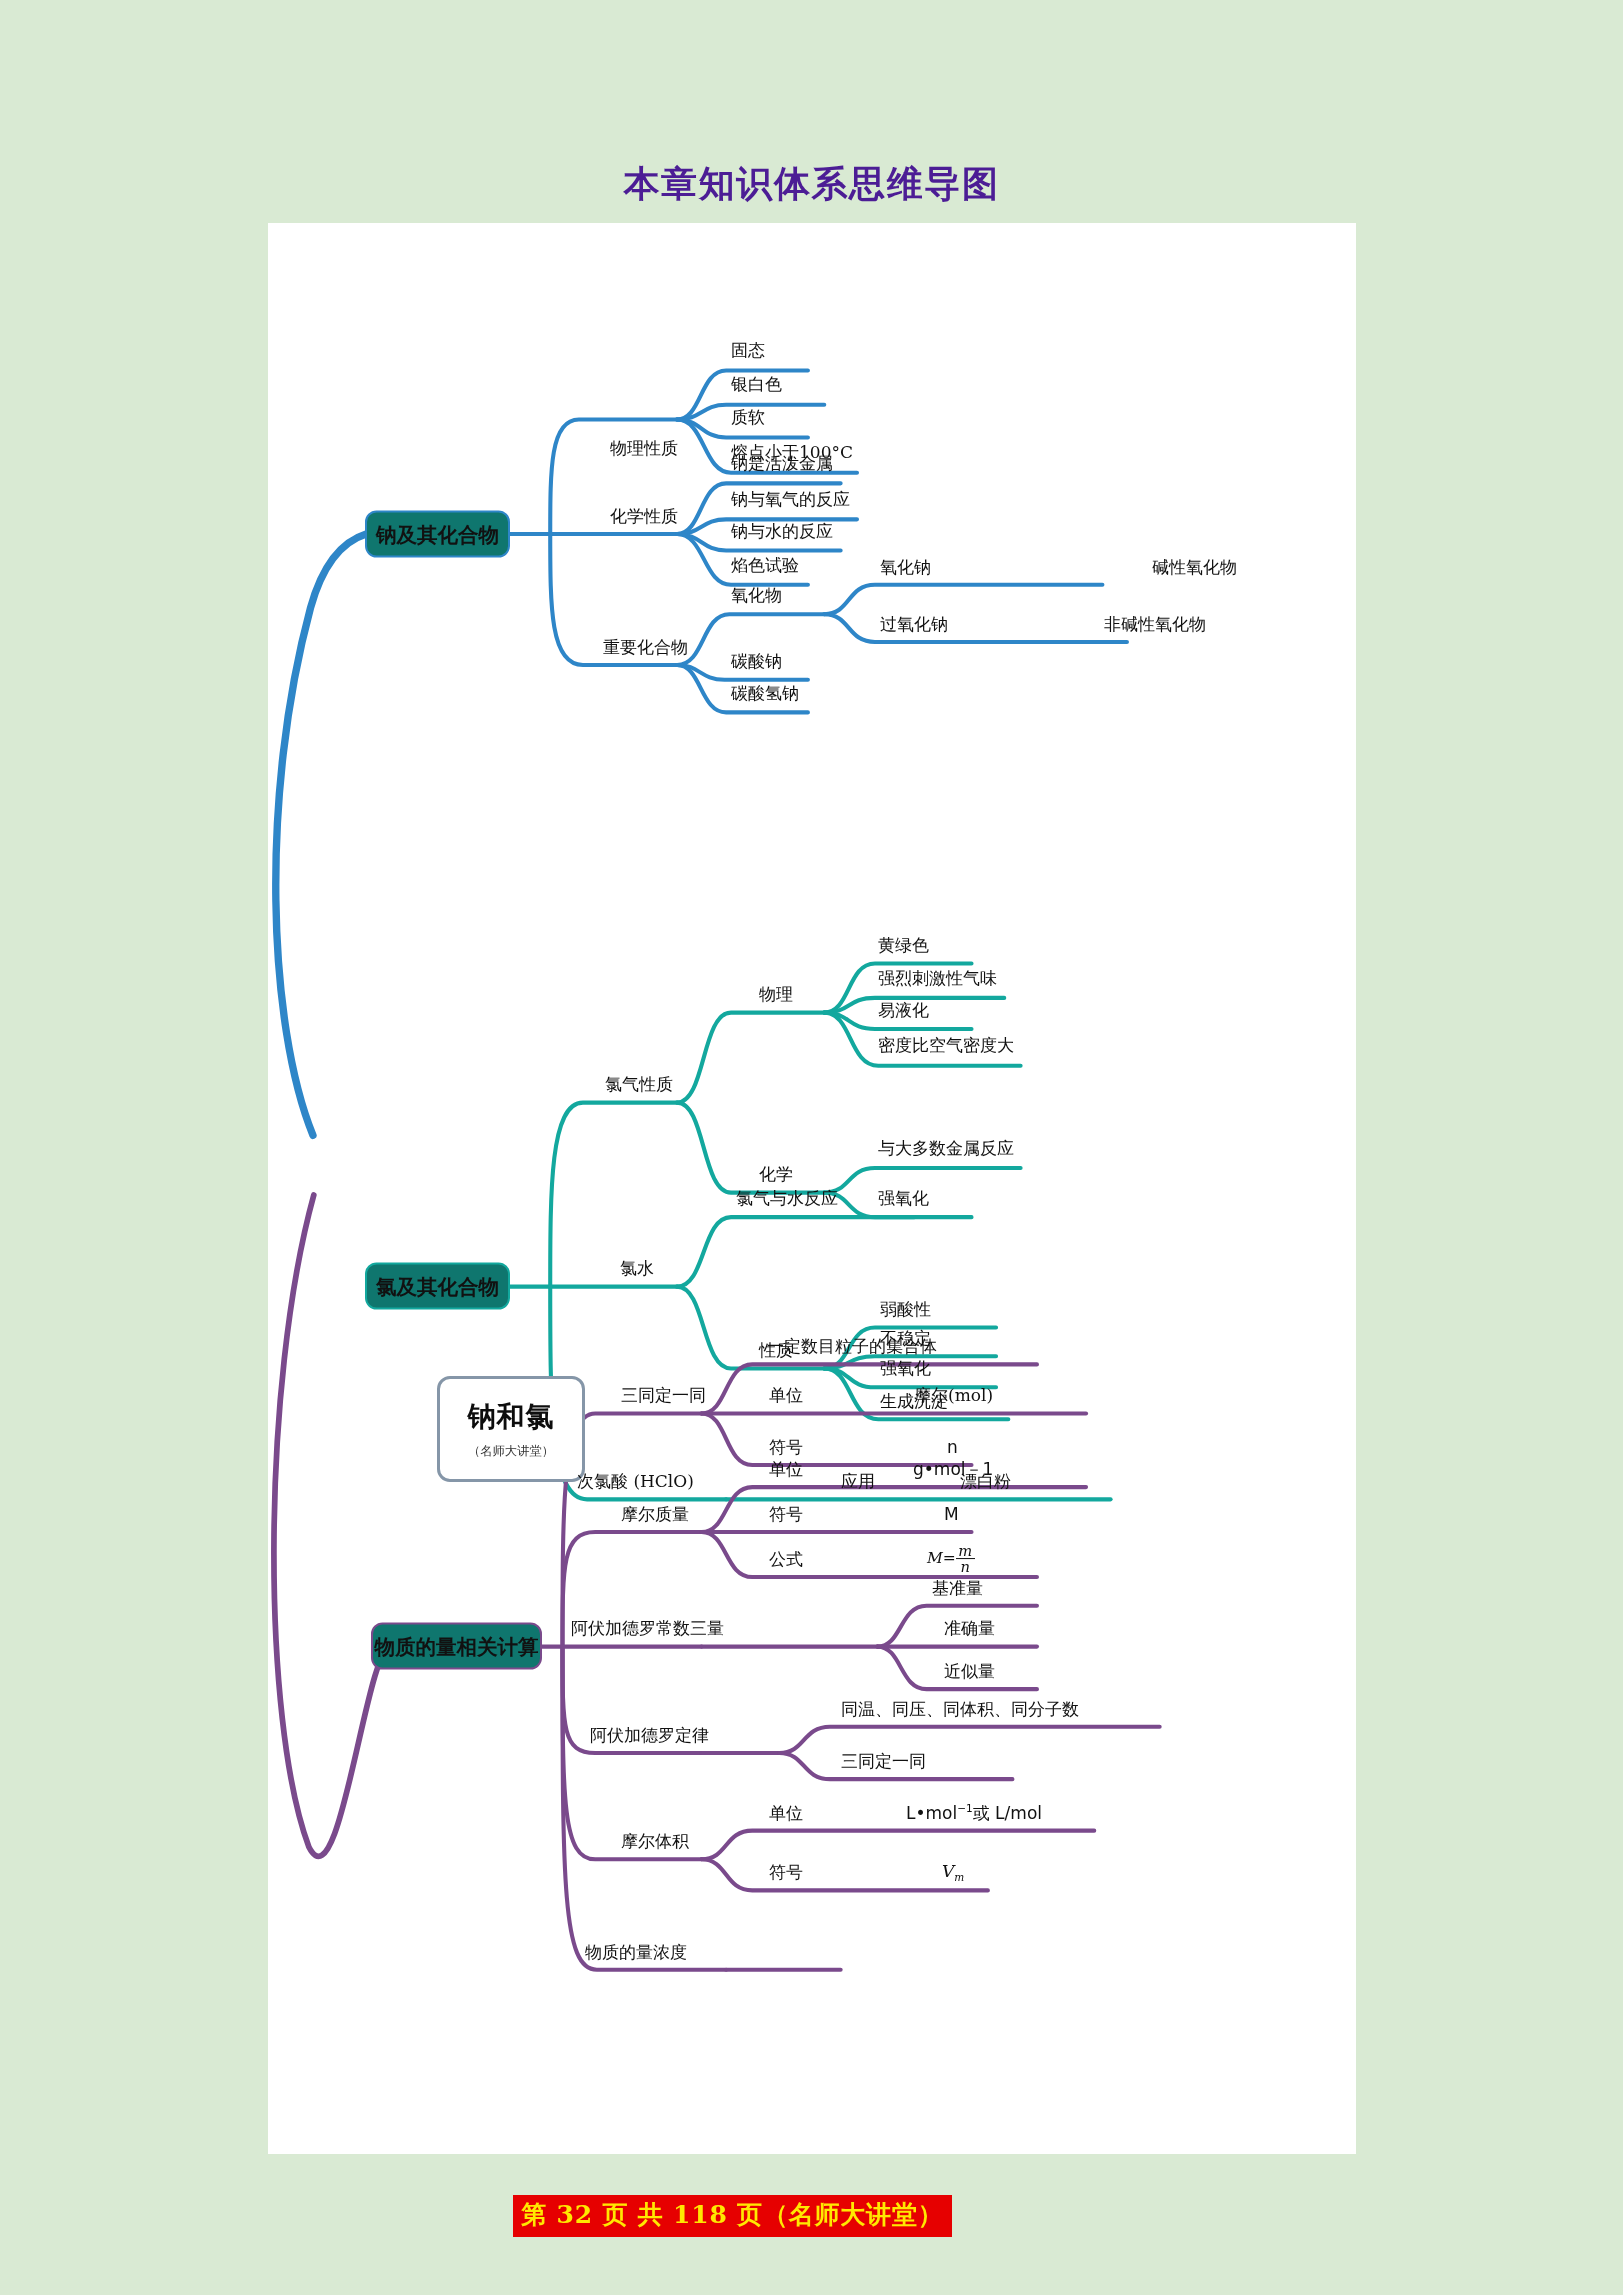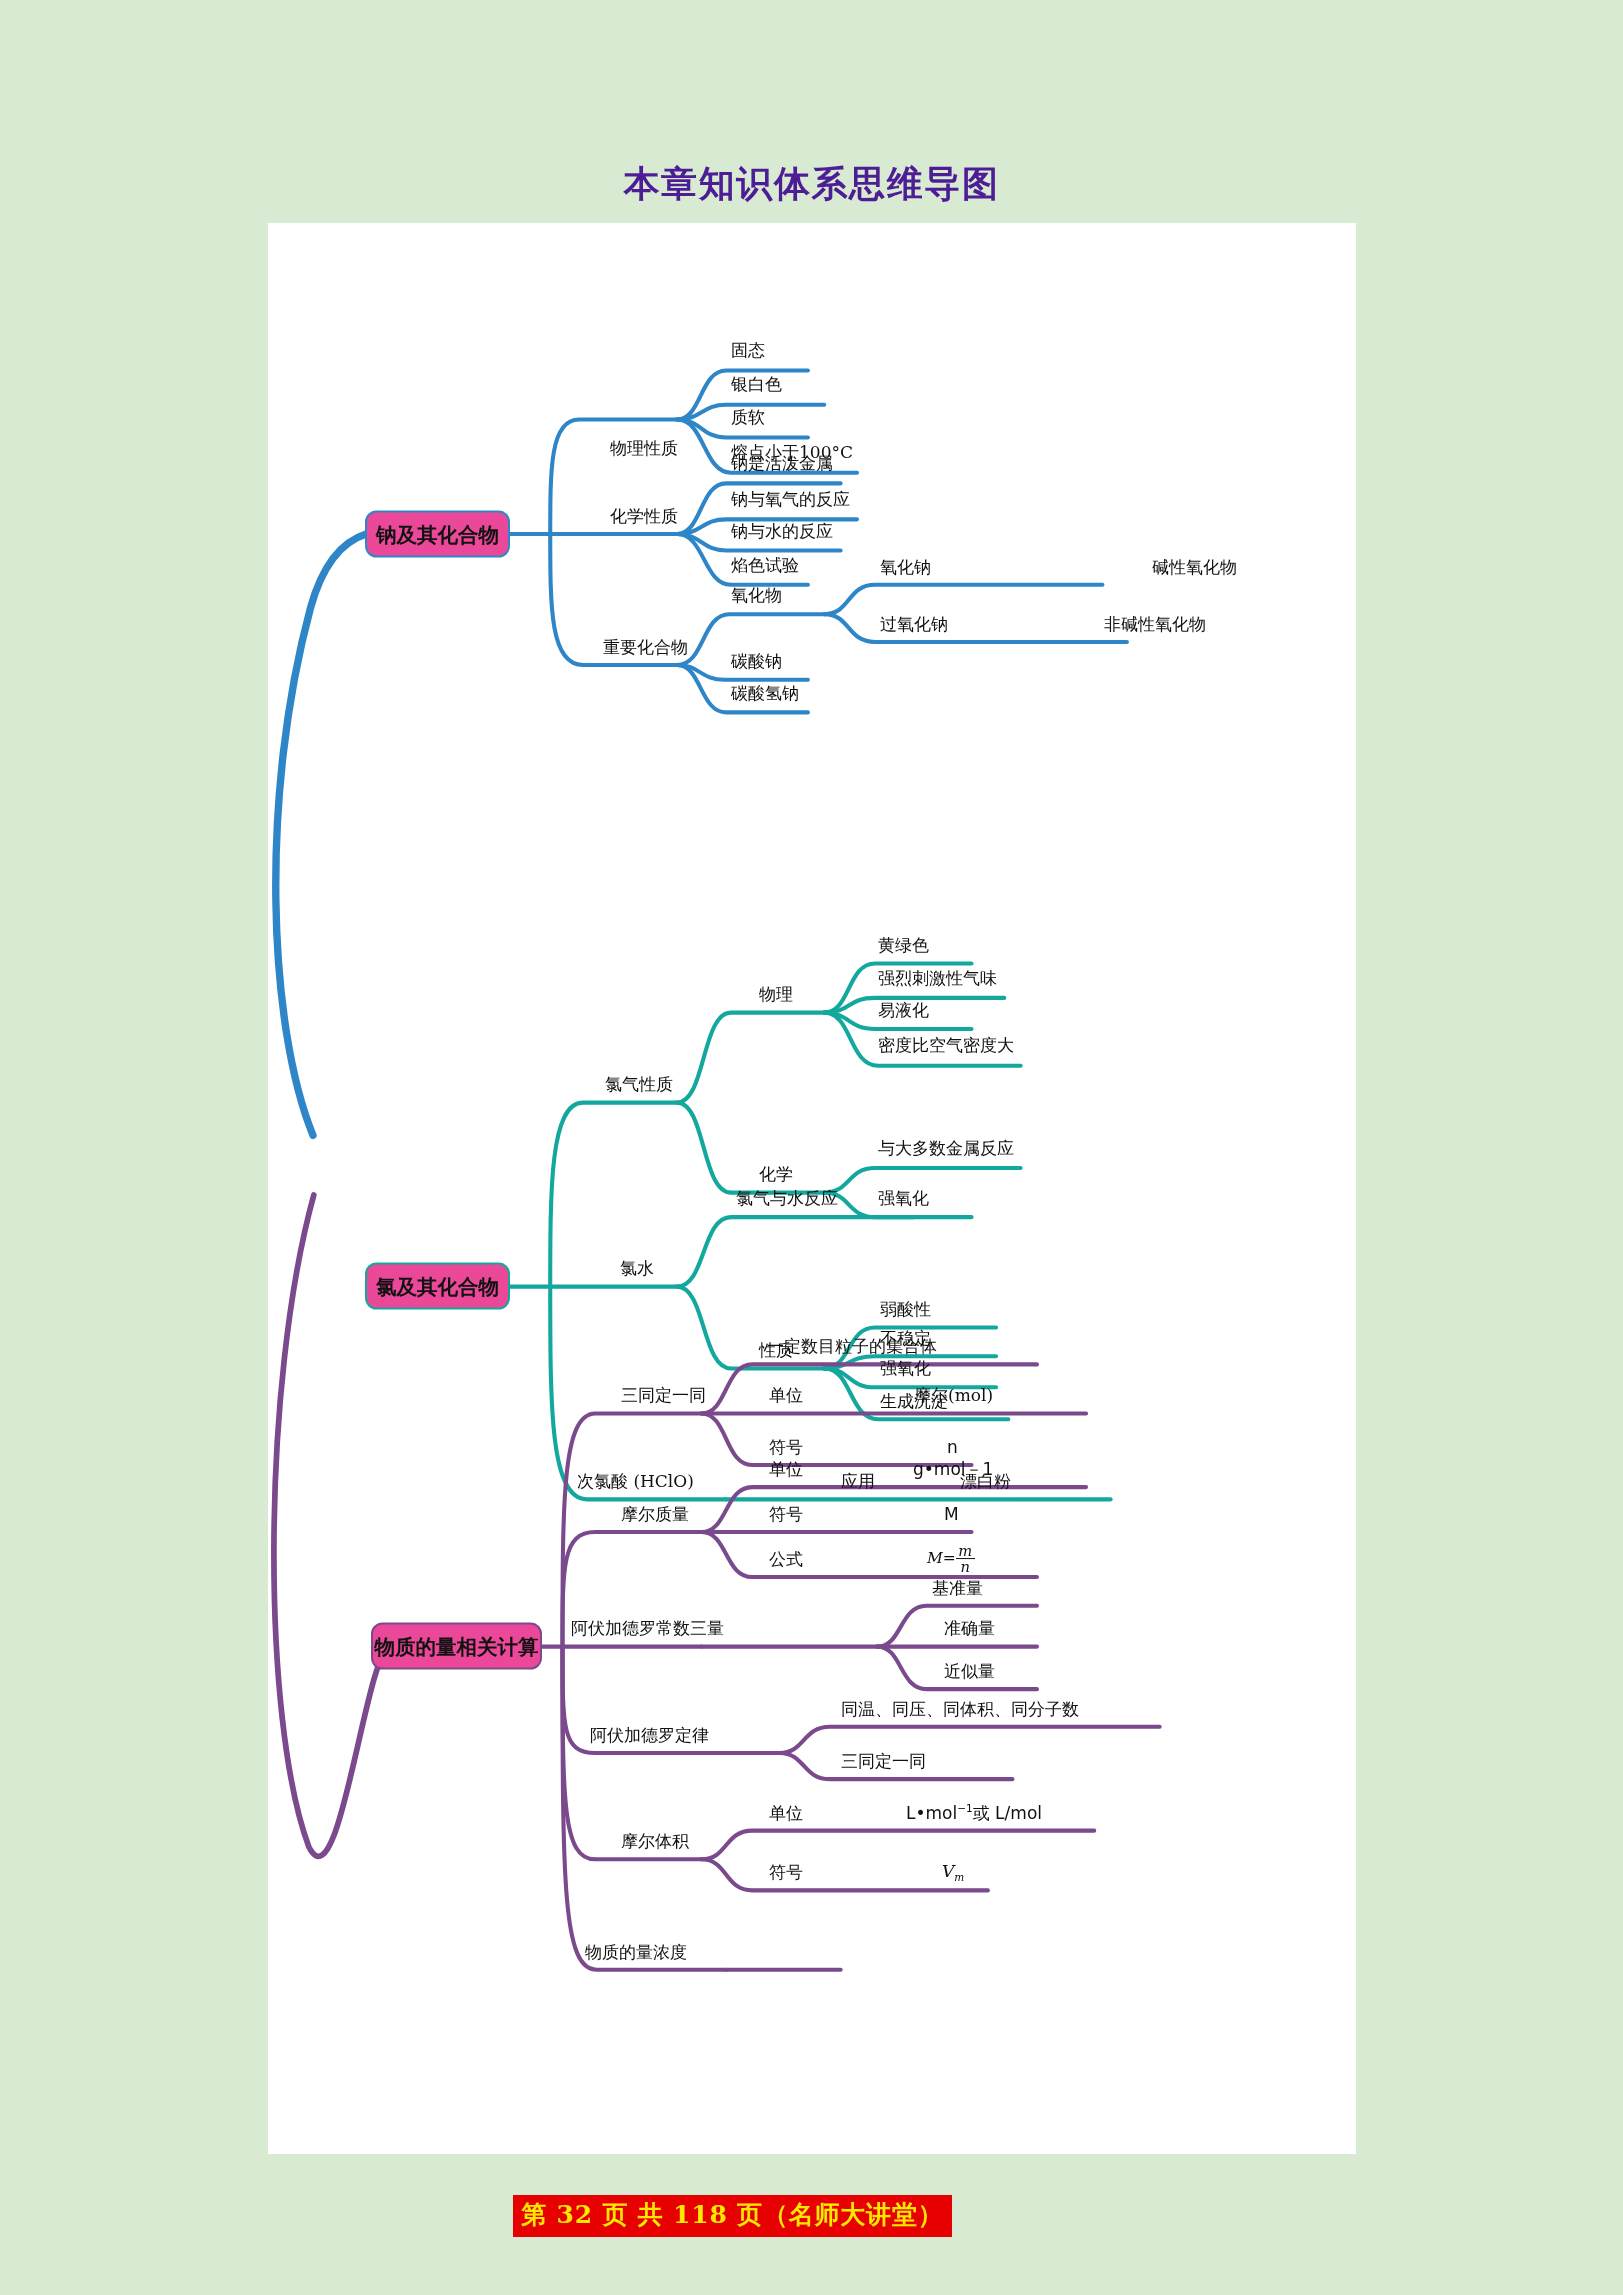--- a/index.html
+++ b/index.html
@@ -24,21 +24,21 @@
   .node-label{
     position:absolute;
     font-family:"DejaVu Serif","Liberation Serif",serif;
     color:#111;white-space:nowrap;
     transform:translateY(-50%);
   }
   .lvl2{font-size:17px;}
   .lvl3{font-size:17px;}
   .mono{font-family:"DejaVu Sans","Liberation Sans",sans-serif;font-size:17px;}
   .box{
-    position:absolute;background:#ec4899;border:2.5px solid #2e86c8;
+    position:absolute;background:#0f766e;border:2.5px solid #2e86c8;
     border-radius:11.5px;
     display:flex;align-items:center;justify-content:center;
     font-family:"DejaVu Serif","Liberation Serif",serif;
     font-weight:bold;font-size:20.5px;color:#111;
     transform:translateY(-50%);
   }
   .box.cl{border-color:#13a89e;}
   .box.mol{border-color:#7a4a8c;}
   #center-node{
     position:absolute;left:169px;top:1153px;width:142px;height:100px;
@@ -165,20 +165,24 @@
       <path d="M 625 1870 C 657 1870 653 1838 687 1838 L 1090 1838" stroke="#7a4a8c" stroke-width="5"></path>
       <path d="M 625 1870 C 657 1870 653 1902 687 1902 L 910 1902" stroke="#7a4a8c" stroke-width="5"></path>
 
       <path d="M 530 2000 C 562 2000 558 1965 592 1965 L 1010 1965" stroke="#7a4a8c" stroke-width="5"></path>
       <path d="M 530 2000 C 562 2000 558 2038 592 2038 L 880 2038" stroke="#7a4a8c" stroke-width="5"></path>
 
       <path d="M 560 2135 L 700 2135" stroke="#7a4a8c" stroke-width="5"></path>
     </g>
   </svg>
 
+  <div id="center-node">
+    <div id="center-title">钠和氯</div>
+    <div id="center-sub">（名师大讲堂）</div>
+  </div>
 
   <div class="box" style="left:97px;top:311px;width:141px;height:43px;">钠及其化合物</div>
   <div class="box cl" style="left:97px;top:1063px;width:141px;height:43px;">氯及其化合物</div>
   <div class="box mol" style="left:103px;top:1423px;width:167px;height:43px;">物质的量相关计算</div>
 
   <div class="node-label lvl2" style="left:342px;top:178px;margin-top:47px;">物理性质</div>
   <div class="node-label lvl2" style="left:342px;top:293px;">化学性质</div>
   <div class="node-label lvl2" style="left:335px;top:424px;">重要化合物</div>
 
   <div class="node-label lvl3" style="left:463px;top:127px;">固态</div>

